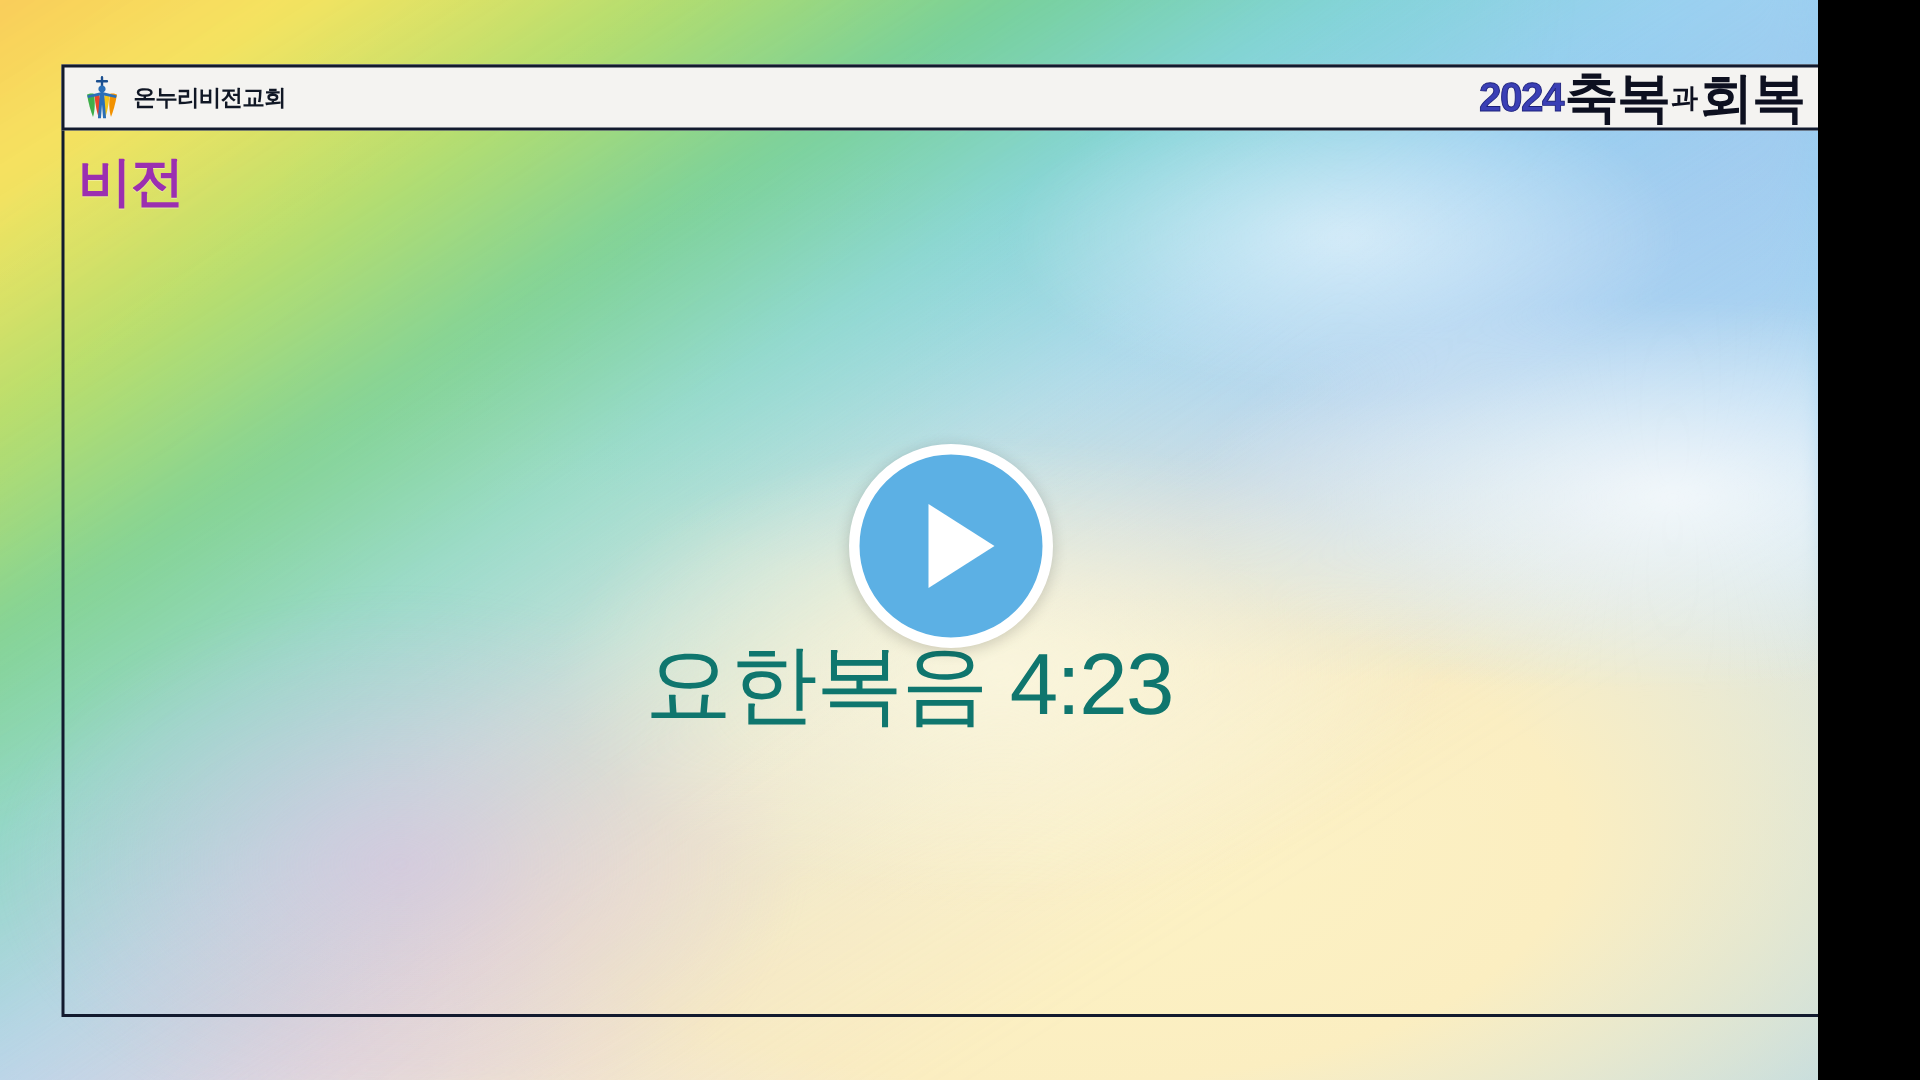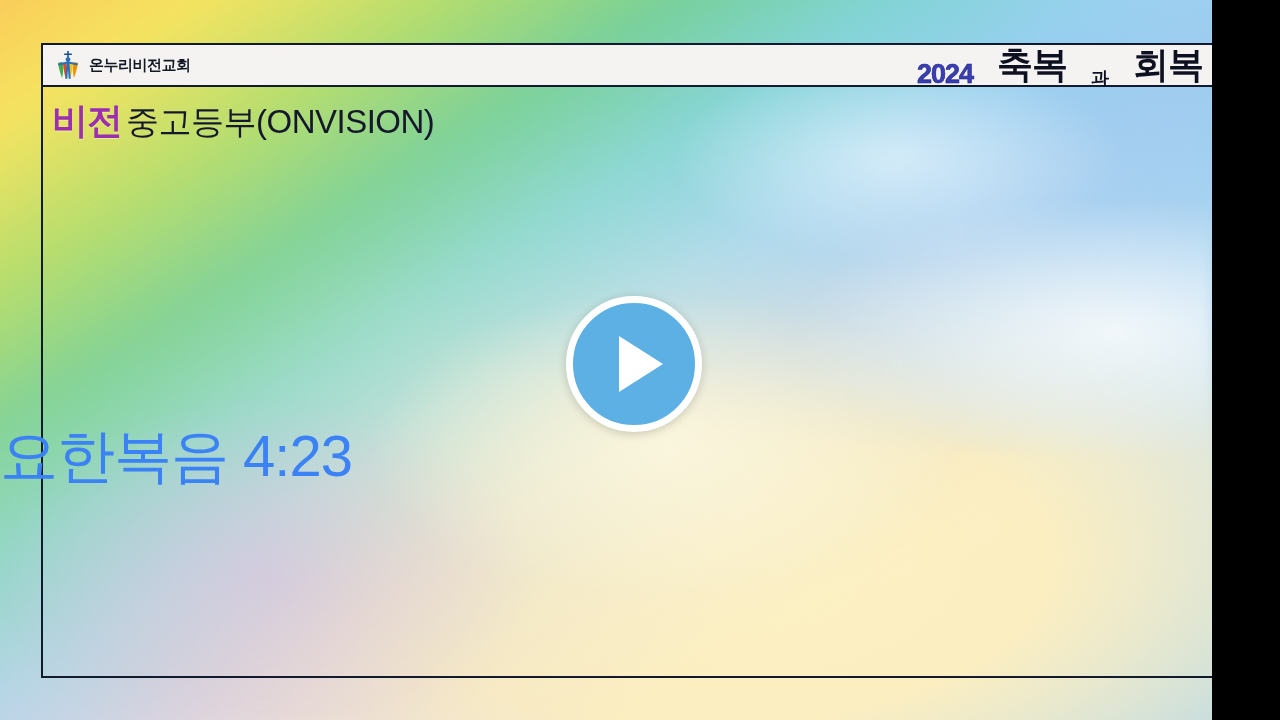--- a/index.html
+++ b/index.html
@@ -86,37 +86,37 @@
     display:flex; align-items:center;
     padding:0 14px 0 12px;
   }
   .brand { display:flex; align-items:center; gap:8px; }
   .brand-logo { width:26px; height:30px; display:block; }
   .brand-name {
     font-size:15px; font-weight:bold; color:#101725;
     letter-spacing:-0.5px; white-space:nowrap;
   }
   .campaign {
-    margin-left:auto; display:flex; align-items:flex-end; gap:24px;
+    margin-left:auto; display:flex; align-items:center; gap:1px;
     white-space:nowrap;
   }
   .campaign-year {
     font-size:27px; font-weight:bold; color:#3a3fb5;
     letter-spacing:-1px;
     -webkit-text-stroke:0.6px #1b1f7a;
   }
   .campaign-a, .campaign-b {
     font-size:36px; font-weight:bold; color:#0d1020; letter-spacing:-1px;
   }
   .campaign-mid { font-size:18px; font-weight:bold; color:#0d1020; }
 
   
   .dept-line {
     position:absolute; left:52px; top:97px;
-    display:flex; align-items:baseline; gap:4px;
+    display:flex; align-items:baseline; gap:18px;
     white-space:nowrap;
   }
   .dept-vision {
     font-size:36px; font-weight:bold; color:#9b2fb0;
     letter-spacing:-1px;
     text-shadow:0 1px 0 rgba(255,255,255,0.35);
   }
   .dept-name {
     font-size:33px; font-weight:500; color:#15182c;
     letter-spacing:-0.5px;
@@ -124,22 +124,22 @@
 
   
   .slide-title {
     position:absolute; left:0; right:0; top:238px;
     text-align:center;
     font-size:118px; font-weight:bold; color:#0a0a0c;
     letter-spacing:-3px; line-height:1.05;
   }
   .slide-verse {
     position:absolute; left:0; right:0; top:418px;
-    text-align:left;
-    font-size:58px; font-weight:400; color:#3b82f6;
+    text-align:center;
+    font-size:58px; font-weight:400; color:#0f766e;
     letter-spacing:-1px;
   }
   .slide-speaker {
     position:absolute; left:0; right:0; top:560px;
     text-align:center;
     font-size:48px; font-weight:500; color:#121215;
     letter-spacing:-1px;
   }
 
   
@@ -193,21 +193,20 @@
     <div class="campaign">
       <span class="campaign-year">2024</span>
       <span class="campaign-a">축복</span>
       <span class="campaign-mid">과</span>
       <span class="campaign-b">회복</span>
     </div>
   </div>
 
   <div class="dept-line">
     <span class="dept-vision">비전</span>
-    <span class="dept-name">중고등부(ONVISION)</span>
   </div>
 
 
   <div class="slide-verse">요한복음 4:23</div>
 
 
   <div class="play-button">
     <div class="play-triangle"></div>
   </div>
 

